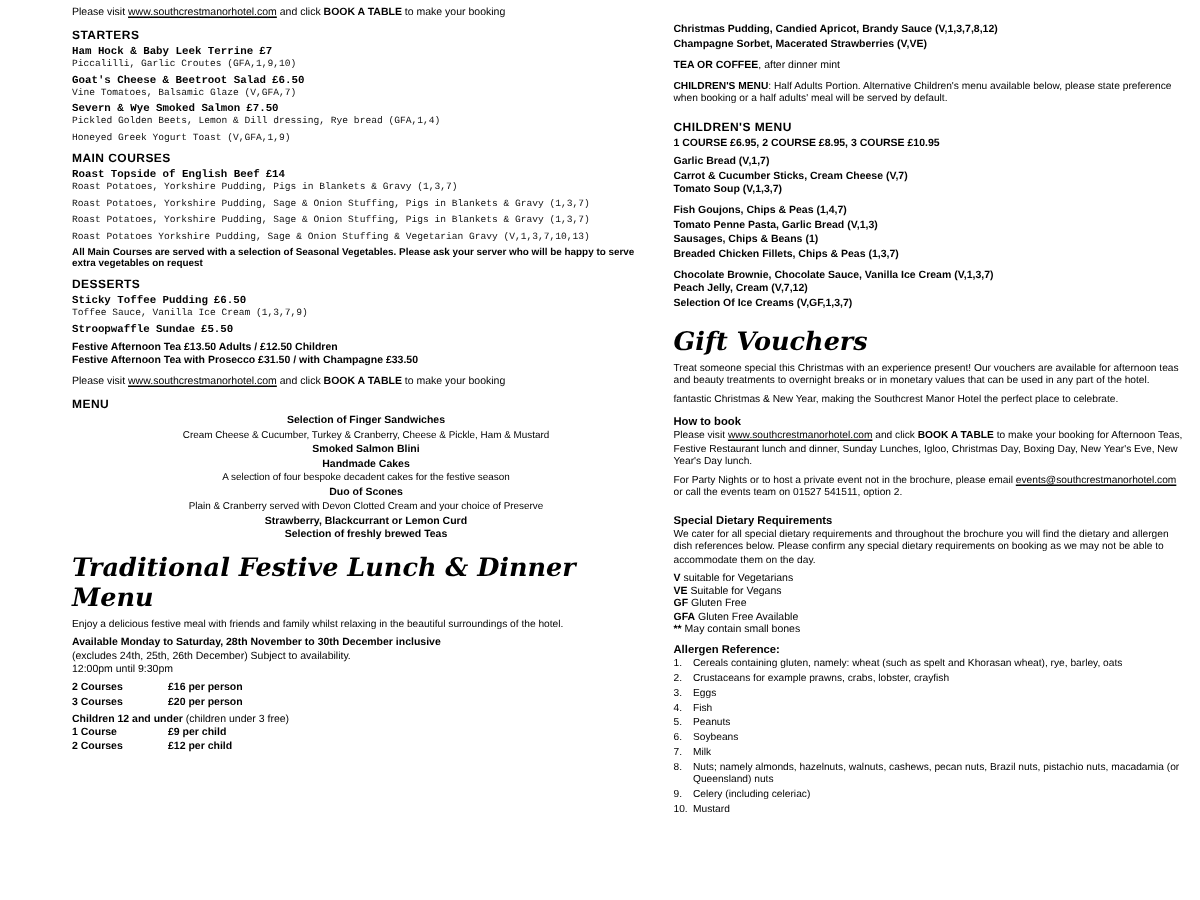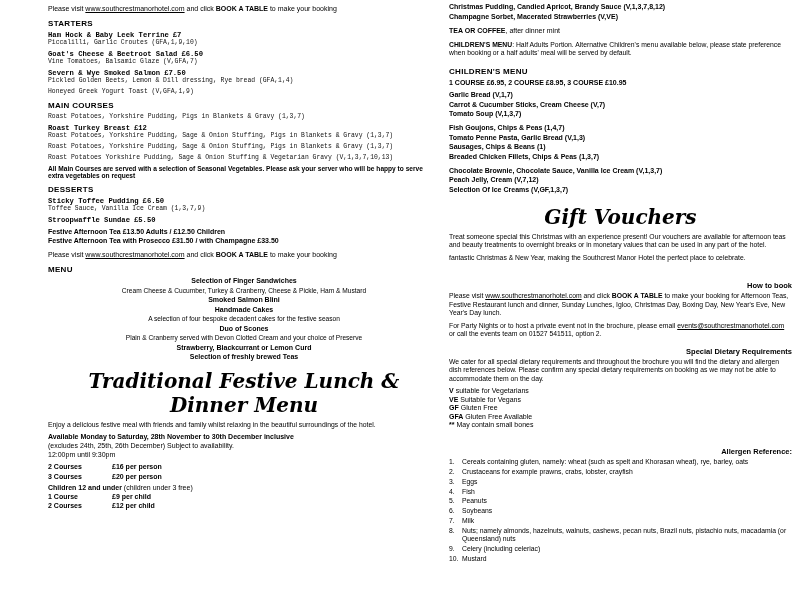--- a/index.html
+++ b/index.html
@@ -4,53 +4,53 @@
 <style>
   * { margin:0; padding:0; box-sizing:border-box; }
   html,body { background:#e9e9e9; }
   .page {
     width:800px; height:600px; position:relative; background:#ffffff;
     color:#000; font-family:"Liberation Sans", sans-serif; overflow:hidden;
     margin:0 auto;
   }
   .col { position:absolute; }
   .col.left  { left:48px;  top:5px; width:392px; }
-  .col.right { left:449px; top:3px; width:343px; }
+  .col.right { left:449px; top:16px; width:343px; }
 
   .booking { font-size:7px; margin-bottom:7px; }
   .link { color:#000; text-decoration:underline; cursor:pointer; }
 
   .sec { font-size:8px; font-weight:700; letter-spacing:.3px; margin:6px 0 3px; }
   .item { margin-bottom:4px;font-family:Liberation Mono, monospace; }
   .iname { font-size:7.2px; font-weight:700; }
   .iname .pr { margin-left:4px; }
   .idesc { font-size:6.4px; color:#111; }
   .idesc:empty { display:none; }
   .note { font-size:6.6px; font-weight:700; margin:2px 0 3px; width:97%; }
   .tealine { font-size:7px; font-weight:700; margin-bottom:2px; }
 
   .center-menu { text-align:center; margin-top:3px; }
   .mc { font-size:6.6px; margin-bottom:2.5px; }
   .mc.b { font-size:7px; font-weight:700; }
 
   .big { font-family:"DejaVu Serif", serif; font-style:italic; font-weight:700;
-         font-size:20px; margin:9px 0 4px;text-align:center; }
+         font-size:17px; margin:9px 0 4px; }
   .para { font-size:6.8px; line-height:1.25; margin-bottom:4px; }
   .avail { font-size:7px; font-weight:700; margin-bottom:2px; }
   .plain7 { font-size:7px; margin-bottom:2px; }
 
   .prow { display:flex; font-size:7px; font-weight:700; margin-bottom:2.5px; }
   .plabel { width:64px; }
   .chead { font-size:7px; margin:4px 0 2px; }
 
   .dish { font-size:7px; font-weight:700; margin-bottom:2.5px; }
   .group { margin-bottom:7px; }
   .teacoffee { font-size:7px; margin:7px 0; }
   .cprices { font-size:7px; font-weight:700; margin-bottom:5px; }
-  .subhead { font-size:7.5px; font-weight:700; margin:19px 0 2px;text-align:right; }
+  .subhead { font-size:7.5px; font-weight:700; margin:5px 0 2px; }
   .keylist { margin-bottom:5px; }
   .keyrow { font-size:7px; margin-bottom:1.5px; }
   .arow { display:flex; font-size:6.8px; line-height:1.22; margin-bottom:1.5px; }
   .anum { width:13px; flex:none; }
   .atext { flex:1; }
 </style>
 </head>
 <body>
 
 <div class="page">
@@ -79,25 +79,25 @@
 
         <div class="item">
           <div class="idesc">Honeyed Greek Yogurt Toast (V,GFA,1,9)</div>
         </div>
       </div>
 
     <h3 class="sec">MAIN COURSES</h3>
     <div>
 
         <div class="item">
+          <div class="iname"><span class="nm">Roast Topside of English Beef</span><span class="pr">£14</span></div>
           <div class="idesc">Roast Potatoes, Yorkshire Pudding, Pigs in Blankets &amp; Gravy (1,3,7)</div>
         </div>
 
         <div class="item">
-          <div class="iname"><span class="nm">Roast Turkey Breast</span><span class="pr">£12</span></div>
           <div class="idesc">Roast Potatoes, Yorkshire Pudding, Sage &amp; Onion Stuffing, Pigs in Blankets &amp; Gravy (1,3,7)</div>
         </div>
 
         <div class="item">
           <div class="idesc">Roast Potatoes, Yorkshire Pudding, Sage &amp; Onion Stuffing, Pigs in Blankets &amp; Gravy (1,3,7)</div>
         </div>
 
 
         <div class="item">
           <div class="idesc">Roast Potatoes Yorkshire Pudding, Sage &amp; Onion Stuffing &amp; Vegetarian Gravy (V,1,3,7,10,13)</div>

